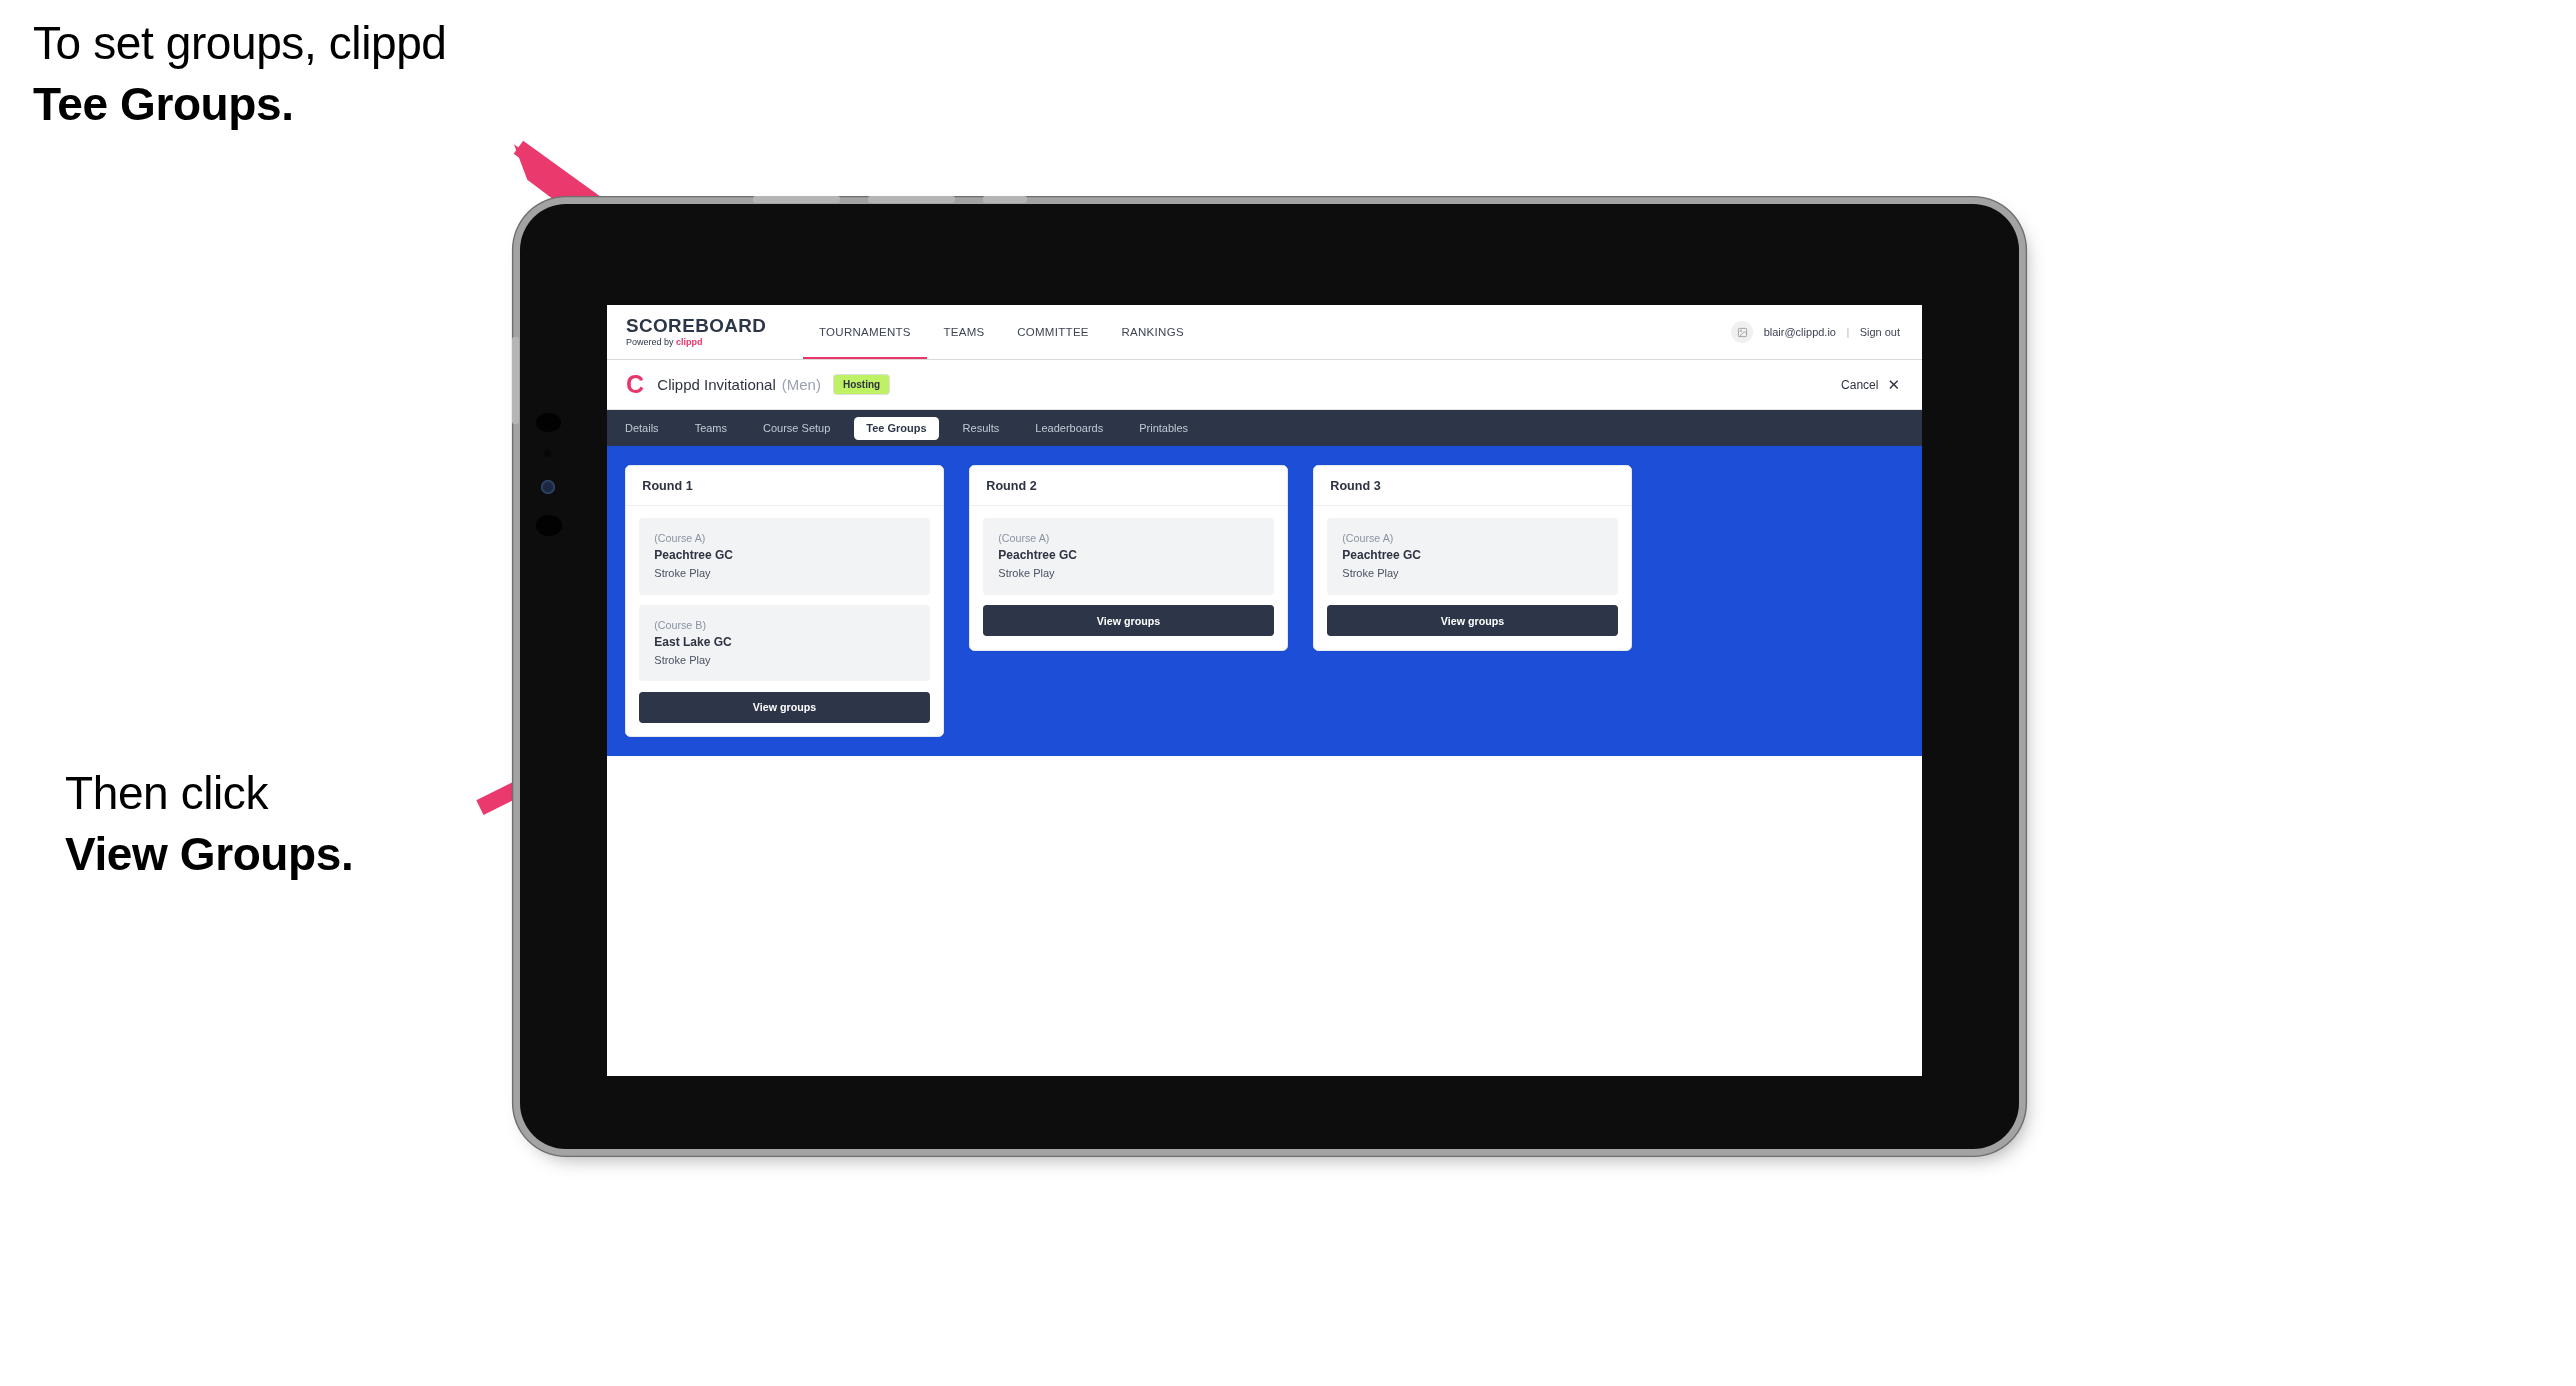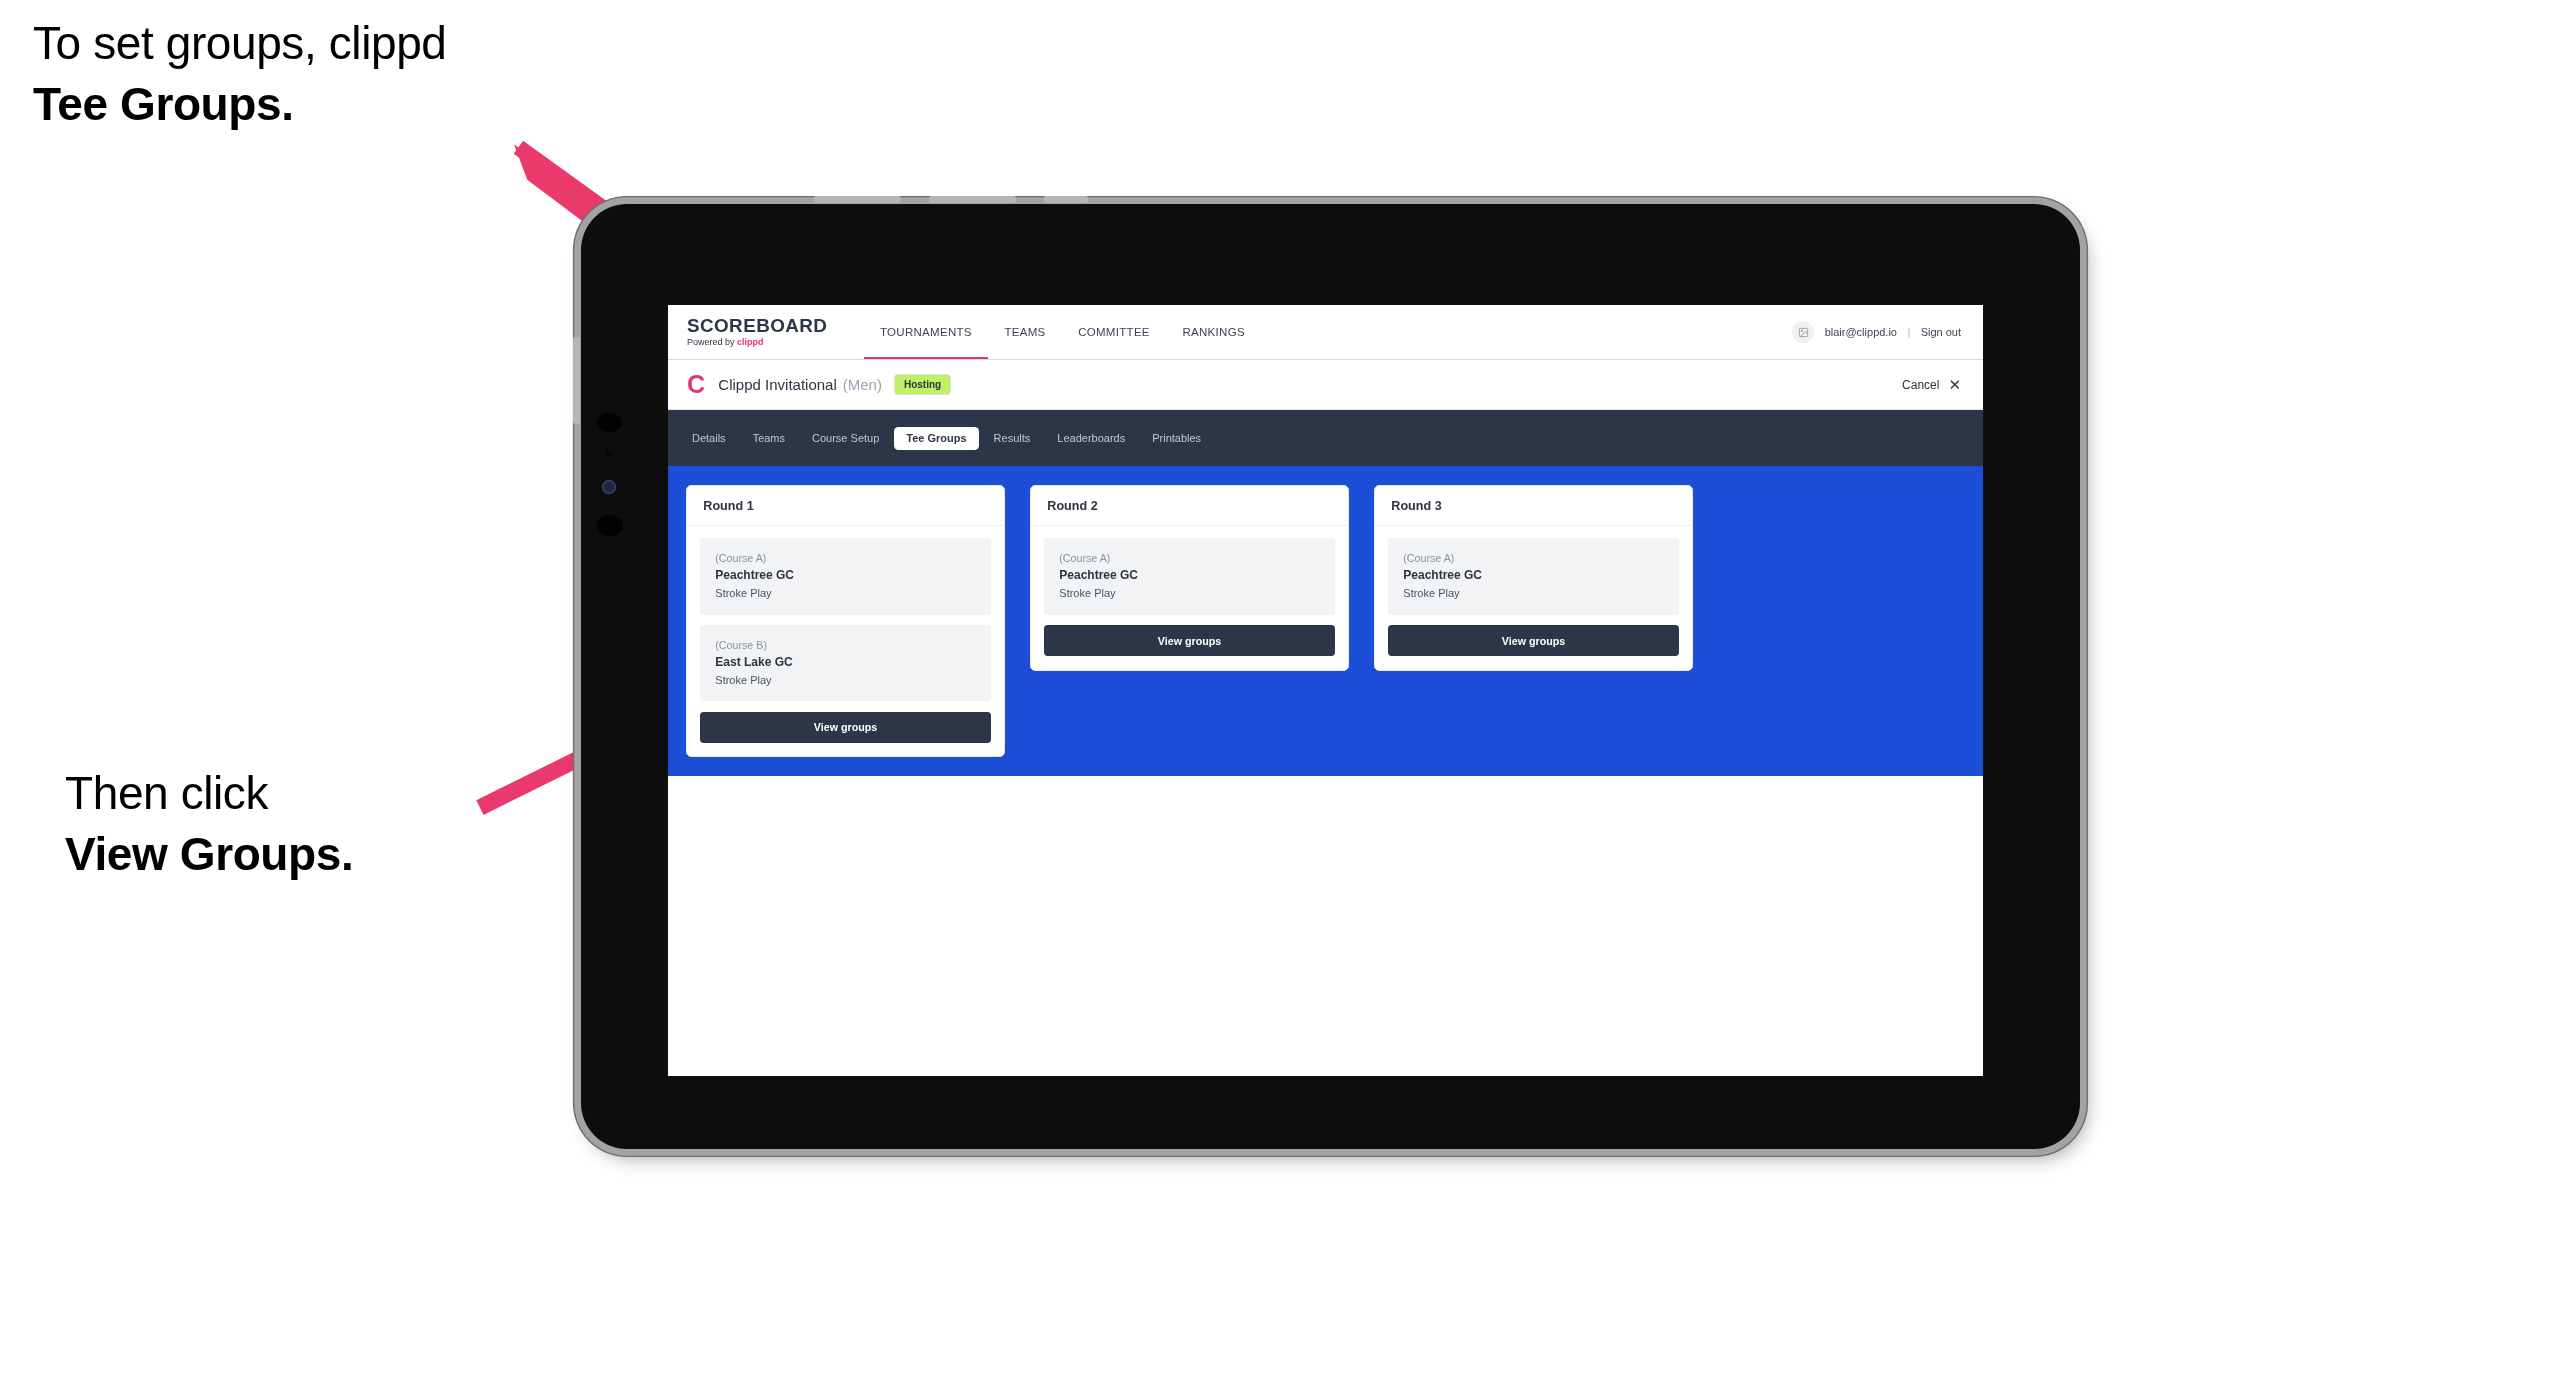--- a/index.html
+++ b/index.html
@@ -35,21 +35,21 @@
     position: absolute;
     pointer-events: none;
     overflow: visible;
   }
   #arrow-top    { left: 511px; top: 141px;  width: 385px; height: 282px; }
   #arrow-bottom { left: 474px; top: 667px;  width: 222px; height: 148px; }
 
   
   #tablet {
     position: absolute;
-    left: 581px;
+    left: 520px;
     top: 204px;
     width: 1499px;
     height: 945px;
     background: #0d0d0d;
     border-radius: 46px;
     box-shadow:
       0 0 0 6.7px #a3a3a3,
       0 0 0 8.1px #6e6e6e,
       6px 9px 19px rgba(0,0,0,0.35);
   }
@@ -187,27 +187,27 @@
     color: #2e3342;
     background: #bef264;
     line-height: 1;
   }
   #title-bar-right { margin-left: auto; display: flex; align-items: center; gap: 9px; cursor: pointer; }
   #cancel-label { font-size: 12px; color: #2e3342; }
   #cancel-x { font-size: 15px; color: #2e3342; line-height: 1; font-weight: 400; }
 
   
   #sub-nav {
-    height: 56px;
+    height: 36px;
     background: #2c3648;
     display: flex;
     align-items: center;
-    padding: 0 12px;
+    padding: 0 6px;
     box-sizing: border-box;
-    gap: 3px;
+    gap: 12px;
   }
   .sub-tab {
     font-size: 11px;
     color: #c2c8d3;
     padding: 6px 12px;
     border-radius: 4.4px;
     cursor: pointer;
     white-space: nowrap;
     line-height: 1;
   }

